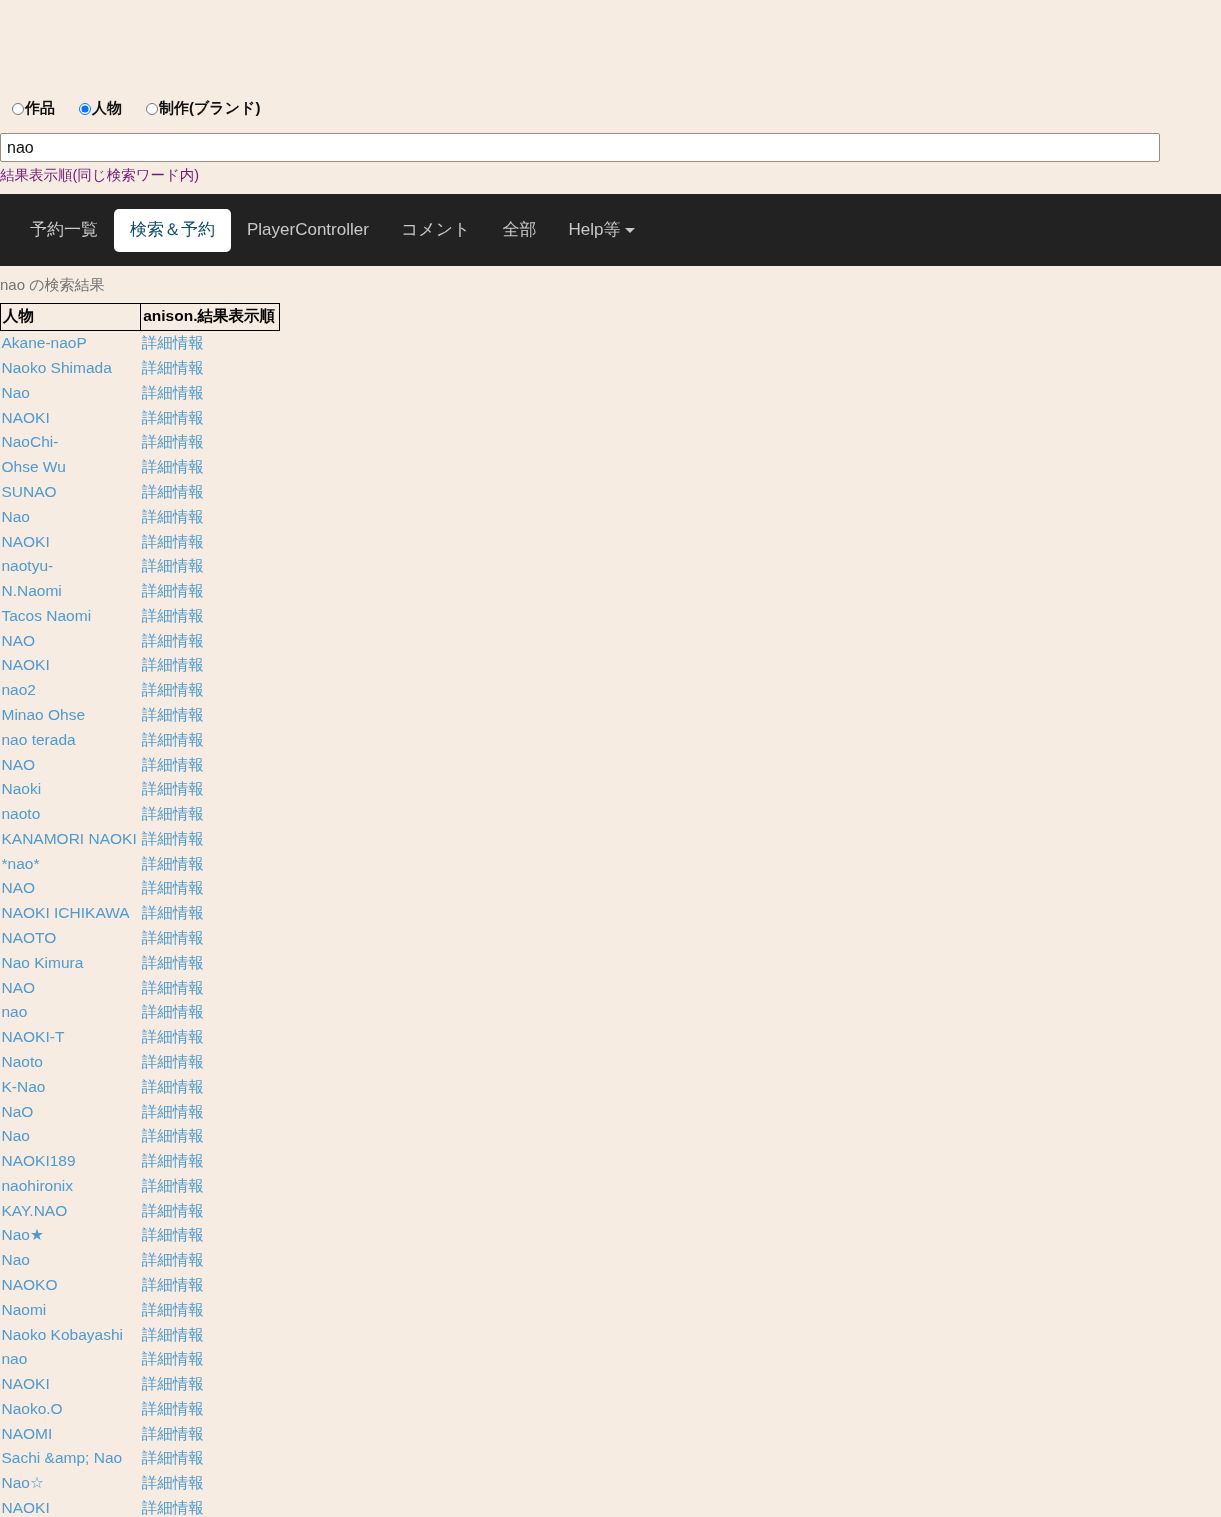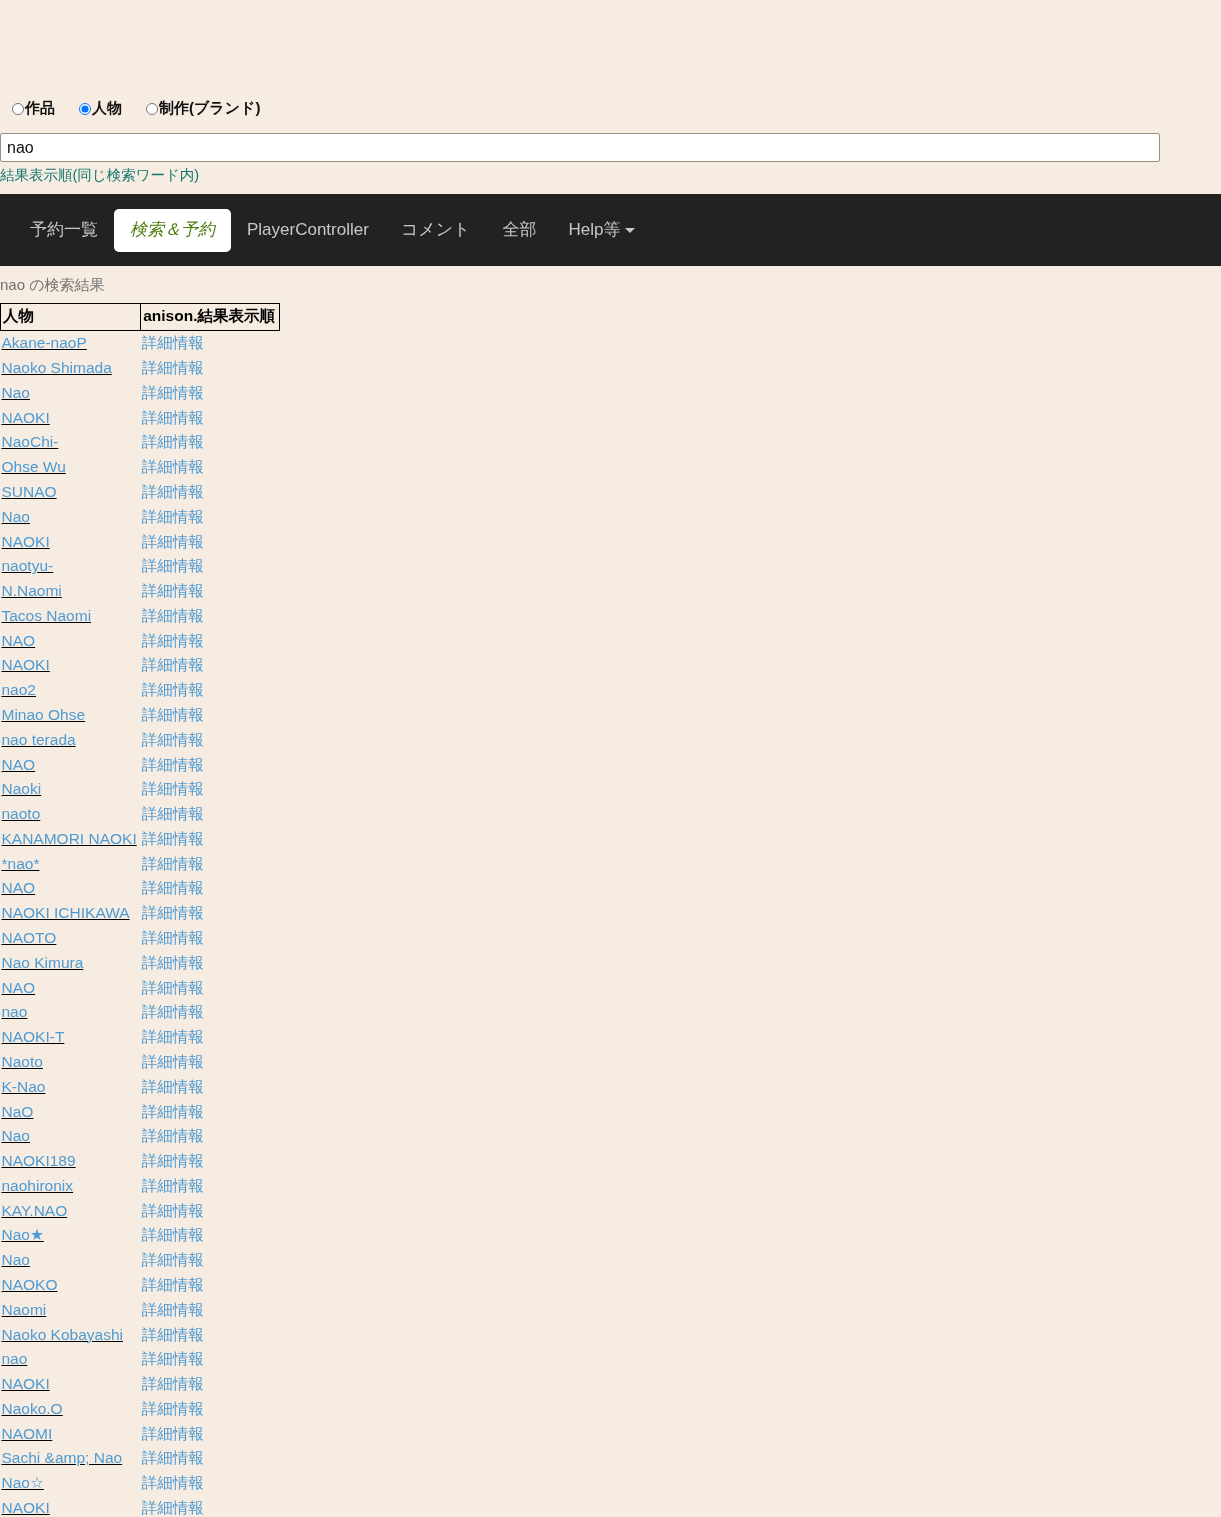--- a/index.html
+++ b/index.html
@@ -53,21 +53,21 @@
     font-size: 16px;
     font-family: "Liberation Sans", "DejaVu Sans", sans-serif;
     color: #111;
     background: #ffffff;
     border: 1px solid #9b8d80;
     border-radius: 2px;
     outline: none;
   }
   .order-label {
     font-size: 14.5px;
-    color: #0f766e;
+    color: #701a75;
     line-height: 1.4;
     margin-top: 3px;
   }
 
   
   .navbar {
     margin-top: 9px;
     width: 1221px;
     background: #222222;
     height: 72px;
@@ -86,22 +86,21 @@
     font-size: 17px;
     padding: 11px 16px;
     text-decoration: none;
     white-space: nowrap;
     border-radius: 5px;
     line-height: 1.2;
     cursor: pointer;
   }
   .nav-item.active {
     background: #ffffff;
-    color: #4d7c0f;
-    font-style: italic;
+    color: #0c4a6e;
   }
   .caret {
     display: inline-block;
     width: 0;
     height: 0;
     margin-left: 5px;
     vertical-align: 2px;
     border-left: 5px solid transparent;
     border-right: 5px solid transparent;
     border-top: 5px solid #c8c8c8;
@@ -137,21 +136,21 @@
     font-size: 15.5px;
     line-height: 1.47;
     white-space: nowrap;
     vertical-align: top;
   }
   table.results td a {
     color: #4c9bd4;
     text-decoration: none;
     cursor: pointer;
   }
-  td.cell-person { padding-left: 1px; padding-right: 2px; text-decoration: underline; }
+  td.cell-person { padding-left: 1px; padding-right: 2px; }
   td.cell-info { padding-left: 2px; margin-top: 20px; }
 </style>
 </head>
 <body>
 
 <div class="top-form">
   <div class="radio-row"><label><input type="radio" name="searchtype" style=""><span>作品</span></label><label><input type="radio" name="searchtype" checked="" style=""><span>人物</span></label><label><input type="radio" name="searchtype" style=""><span>制作(ブランド)</span></label></div>
   <input class="search-field" type="text" value="nao" style="">
   <div class="order-label">結果表示順(同じ検索ワード内)</div>
 </div>

